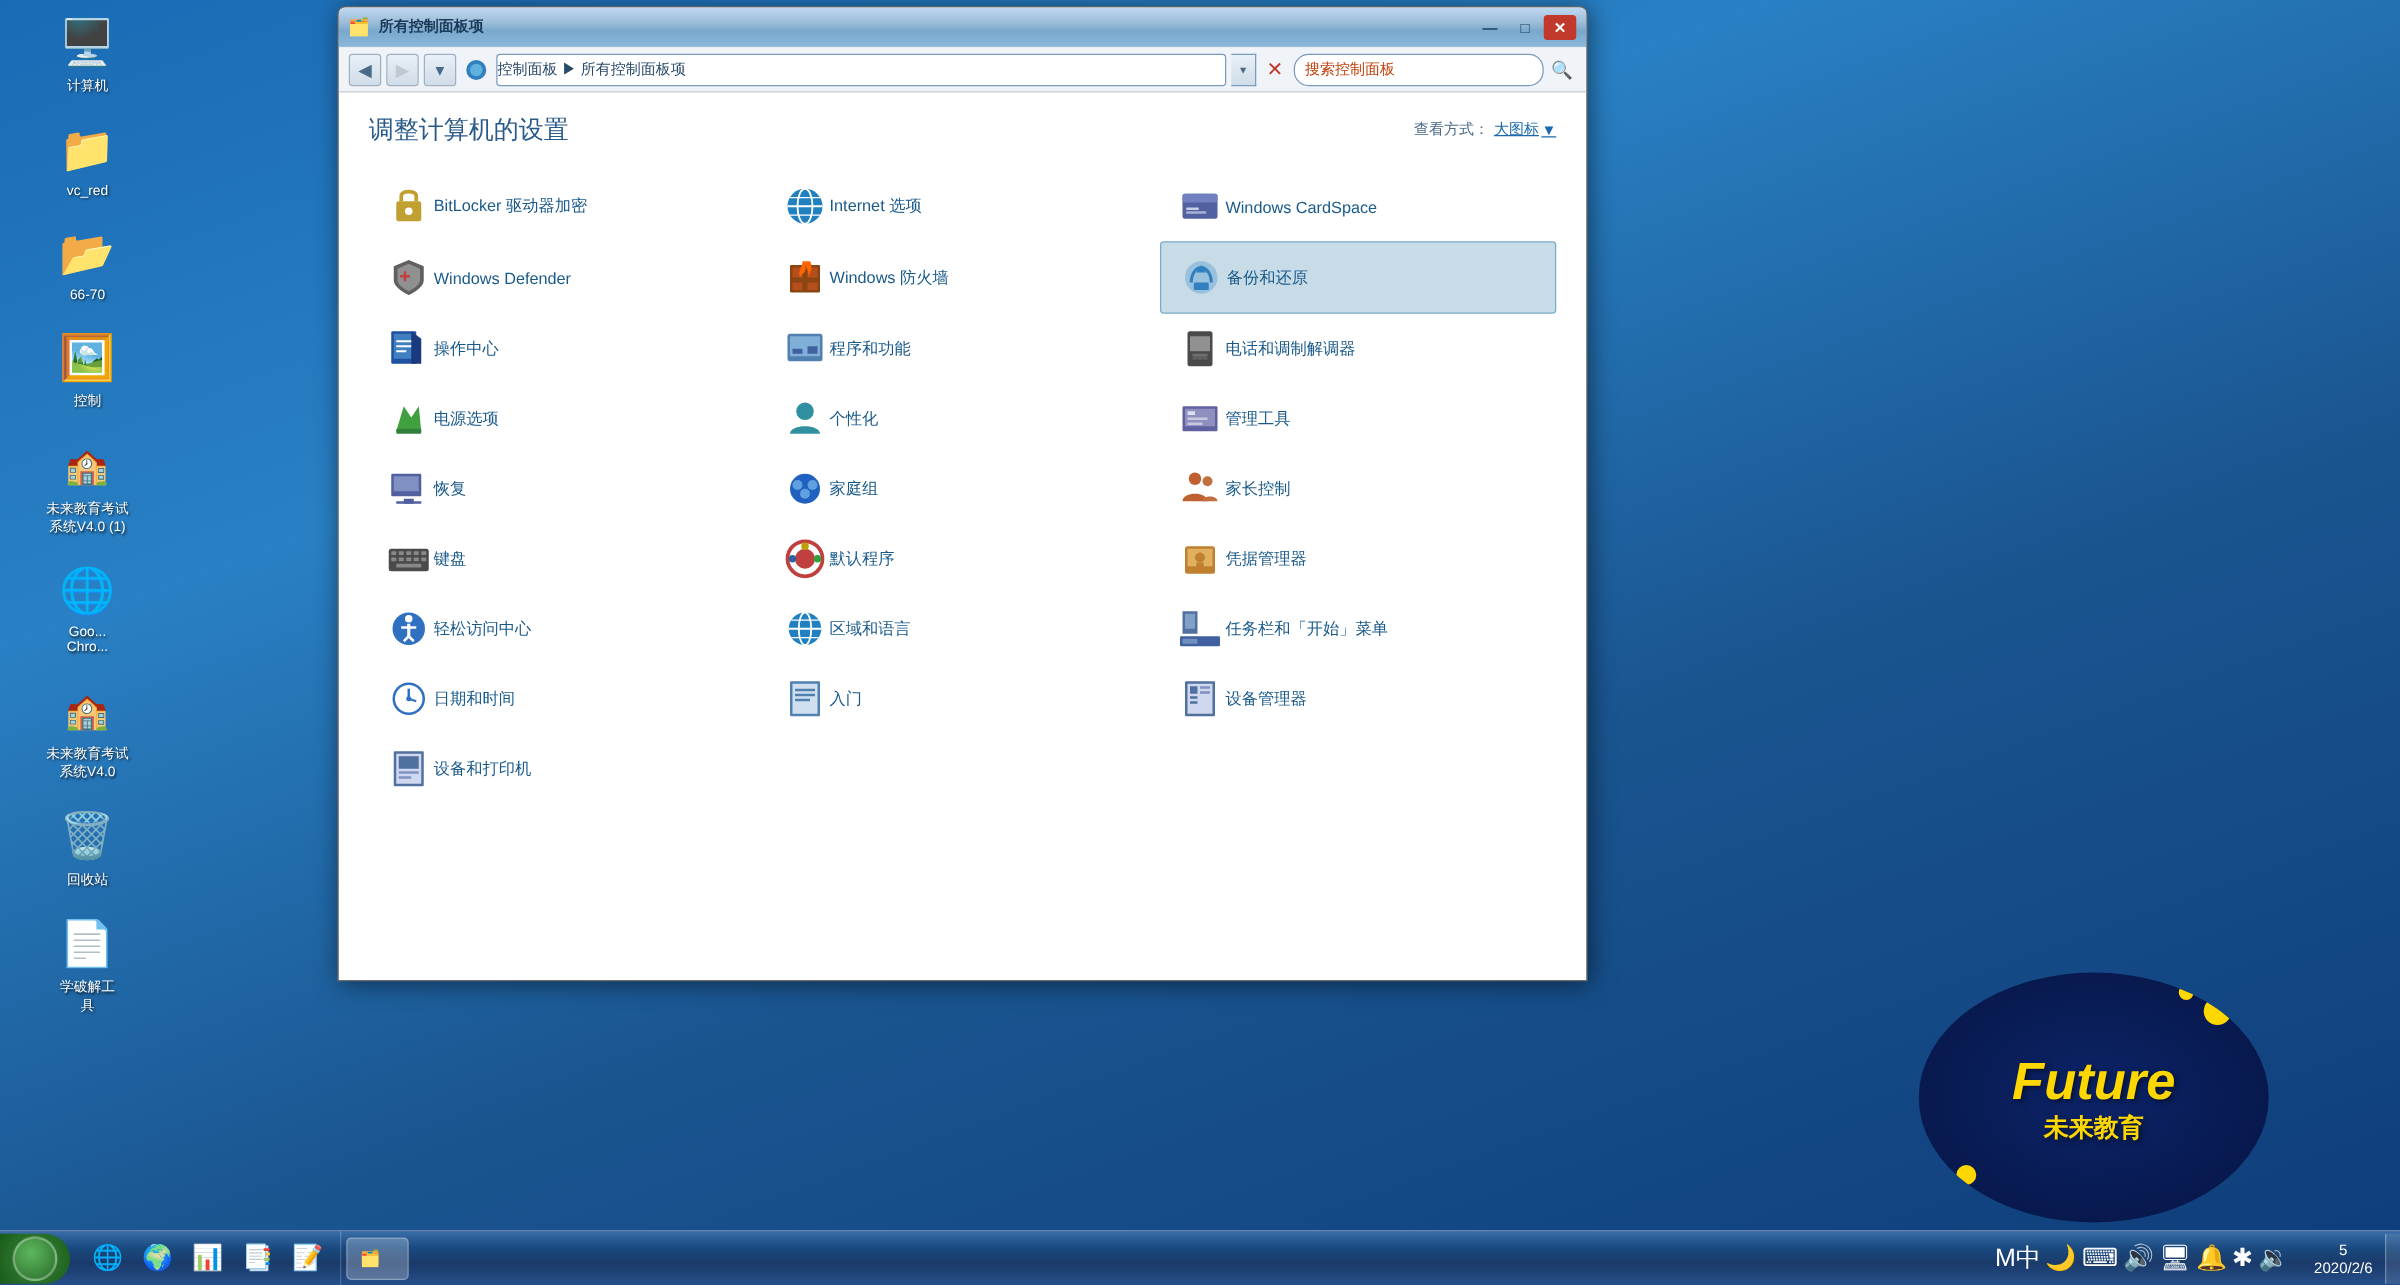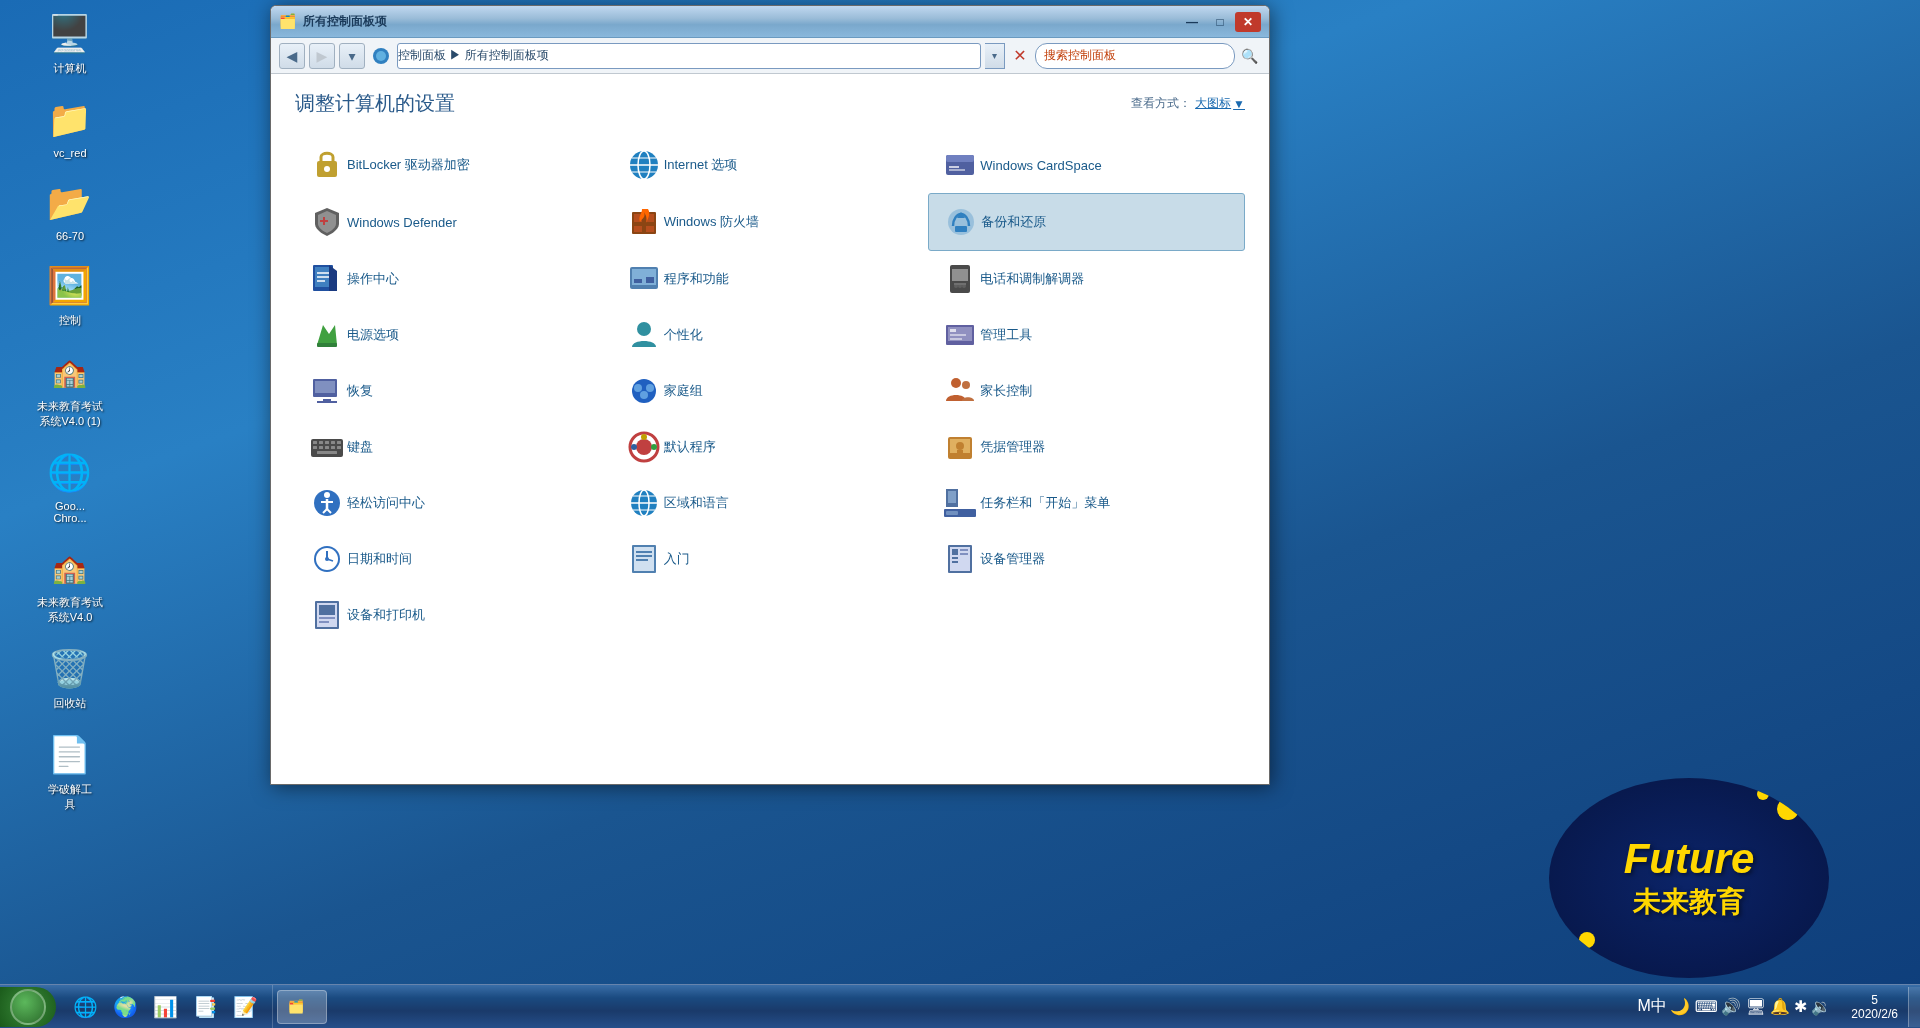--- a/index.html
+++ b/index.html
@@ -50,40 +50,40 @@
       text-align: center;
       text-shadow: 1px 1px 2px rgba(0,0,0,0.8);
       margin-top: 3px;
       word-break: break-all;
     }
 
     
     .future-watermark {
       position: absolute;
       bottom: 50px;
-      right: 91px;
+      right: 105px;
       width: 280px;
       height: 200px;
       background: radial-gradient(ellipse, rgba(10,30,100,0.85) 0%, rgba(5,15,60,0.9) 100%);
       border-radius: 50%;
       display: flex;
       flex-direction: column;
       align-items: center;
       justify-content: center;
       overflow: hidden;
     }
     .future-watermark .future-text {
       font-size: 42px;
       font-weight: bold;
       color: #FFD700;
       font-style: italic;
       text-shadow: 2px 2px 4px rgba(0,0,0,0.5);
     }
     .future-watermark .chinese-text {
-      font-size: 28px;
+      font-size: 20px;
       font-weight: bold;
       color: #FFD700;
       text-shadow: 2px 2px 4px rgba(0,0,0,0.5);
     }
     .dot-yellow {
       width: 18px;
       height: 18px;
       background: #FFD700;
       border-radius: 50%;
       position: absolute;
@@ -166,21 +166,21 @@
     .taskbar-tray {
       display: flex;
       align-items: center;
       gap: 4px;
       padding: 0 10px;
       height: 100%;
       font-size: 12px;
       color: white;
     }
     .tray-icon {
-      font-size: 16px;
+      font-size: 20px;
       cursor: pointer;
     }
     .taskbar-clock {
       display: flex;
       flex-direction: column;
       align-items: center;
       color: white;
       font-size: 12px;
       padding: 0 10px;
       cursor: pointer;

